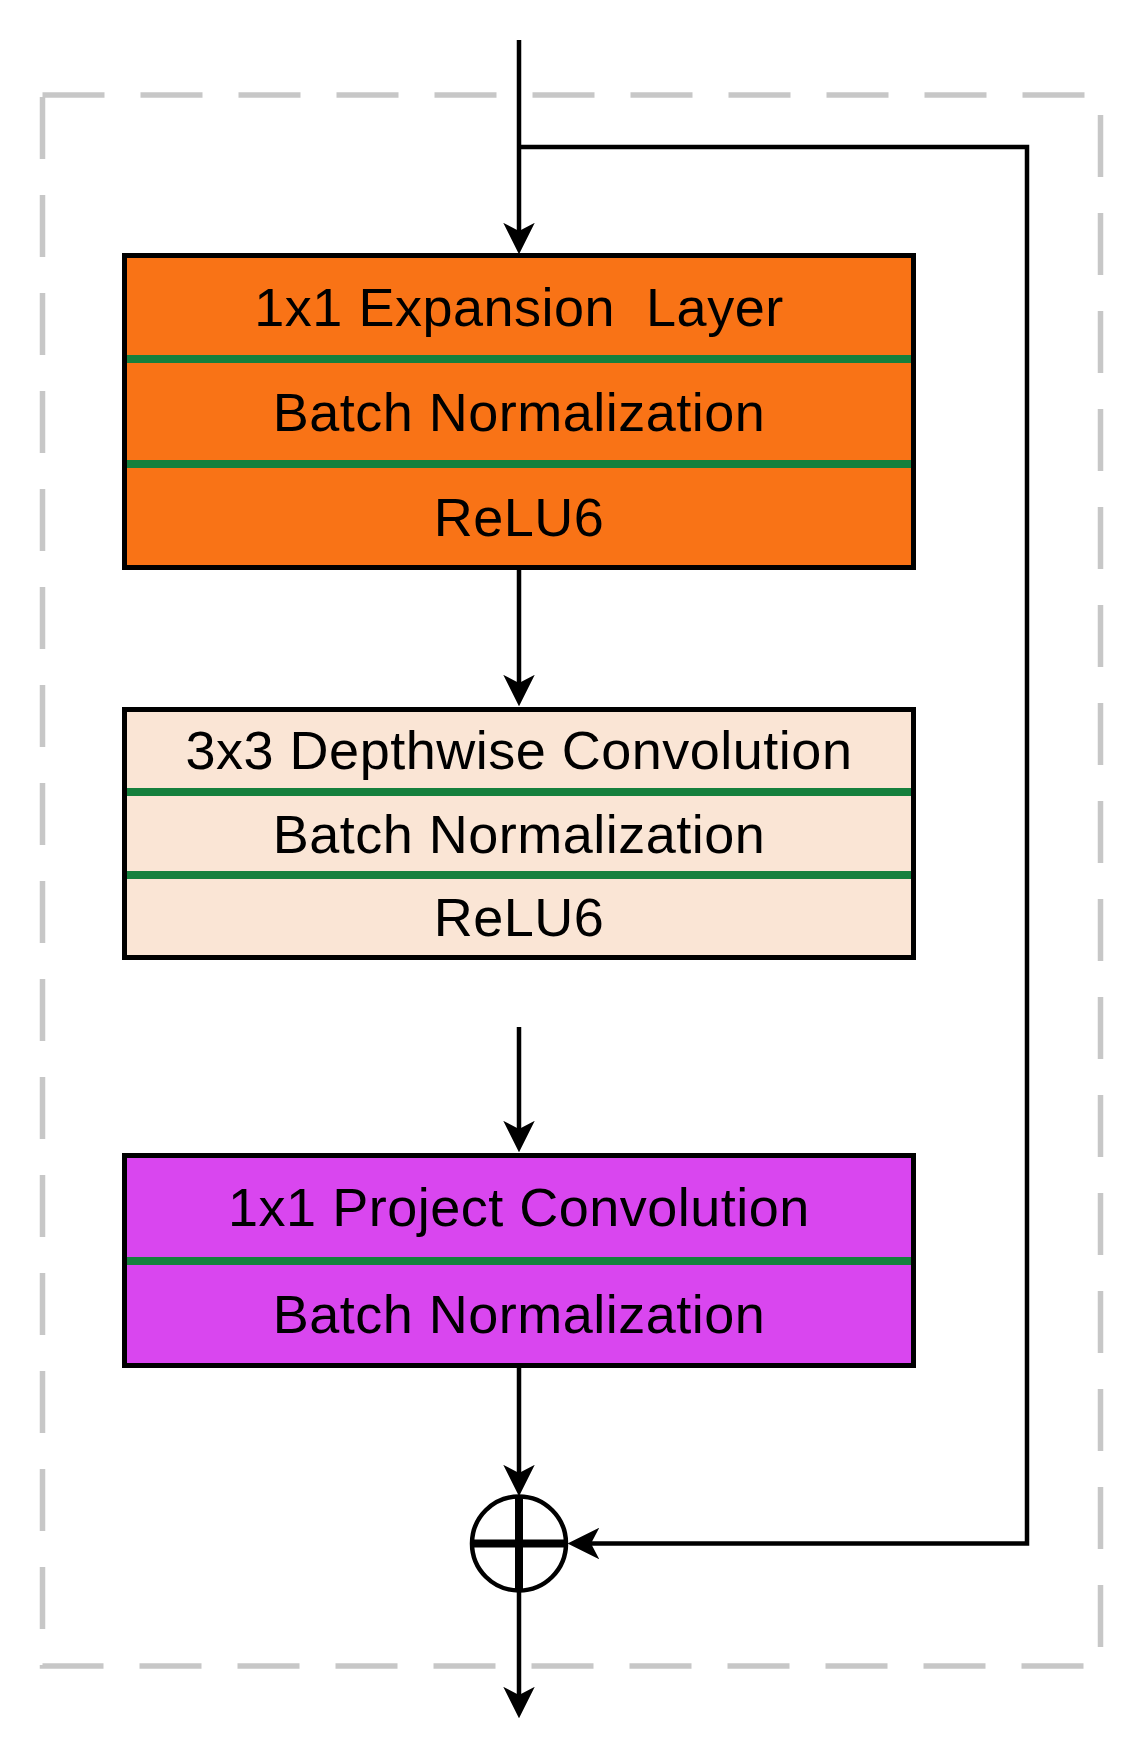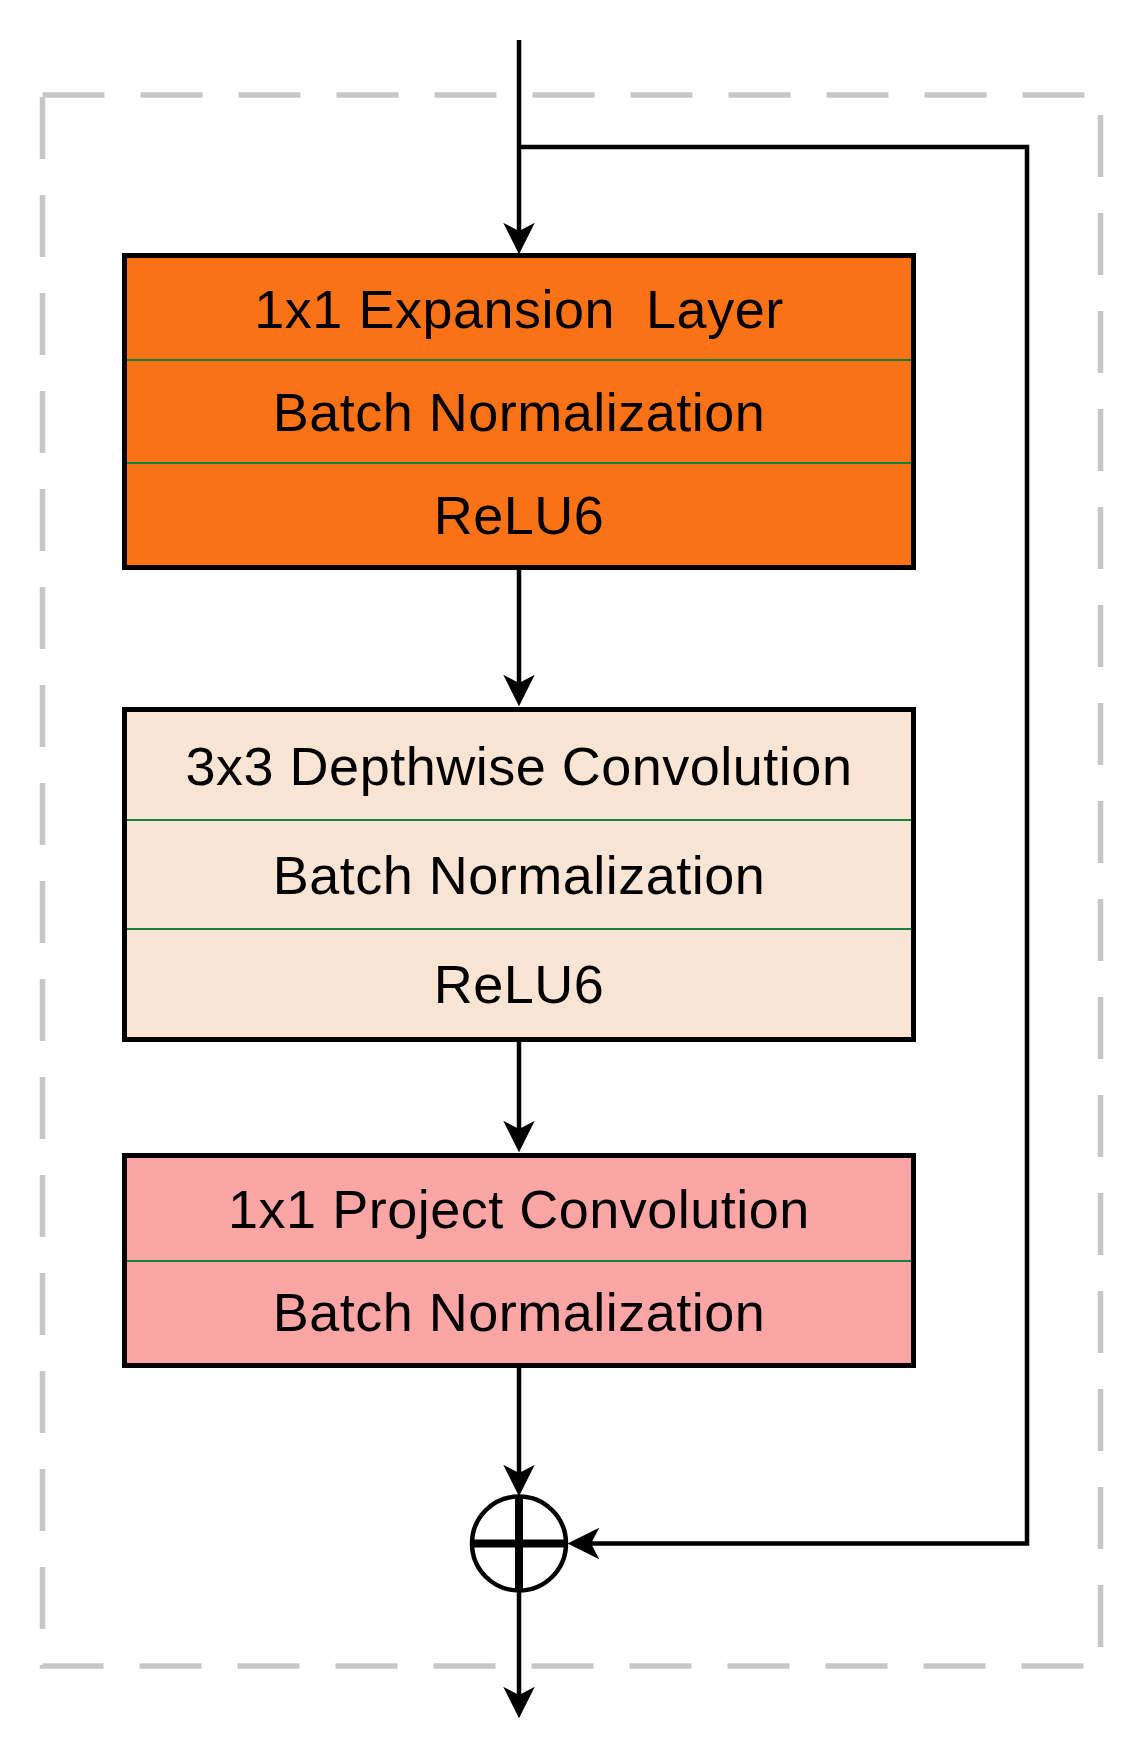--- a/index.html
+++ b/index.html
@@ -19,29 +19,29 @@
   .block {
     position: absolute;
     left: 122px;
     width: 794px;
     box-sizing: border-box;
     border: 5px solid #000000;
     display: flex;
     flex-direction: column;
   }
   .block-expansion  { top: 253px;  height: 317px; }
-  .block-depthwise  { top: 707px;  height: 335px; }
+  .block-depthwise  { top: 707px;  height: 253px; }
   .block-projection { top: 1153px; height: 215px; }
   .row {
     flex: 1 1 0;
     display: flex;
     align-items: center;
     justify-content: center;
   }
-  .row + .row { border-top: 2px solid #15803d; }
+  .row + .row { border-top: 8px solid #15803d; }
   .row-label {
     font-size: 54px;
     color: #000000;
     white-space: pre;
     line-height: 1;
     letter-spacing: 0.5px;
   }
   .conn { stroke: #000000; stroke-width: 4.5; fill: none; }
   .dashed-frame { stroke: #c7c7c7; stroke-width: 5.5; fill: none; }
   .plus-stroke { stroke: #000000; stroke-width: 8; fill: none; }
@@ -97,21 +97,21 @@
       <span class="row-label">3x3 Depthwise Convolution</span>
     </div>
     <div class="row">
       <span class="row-label">Batch Normalization</span>
     </div>
     <div class="row">
       <span class="row-label">ReLU6</span>
     </div>
   </div>
 
-  <div class="block block-projection" style="background: #fca5a5;">
+  <div class="block block-projection" style="background: #d946ef;">
     <div class="row">
       <span class="row-label">1x1 Project Convolution</span>
     </div>
     <div class="row">
       <span class="row-label">Batch Normalization</span>
     </div>
   </div>
 
 </div>
 

